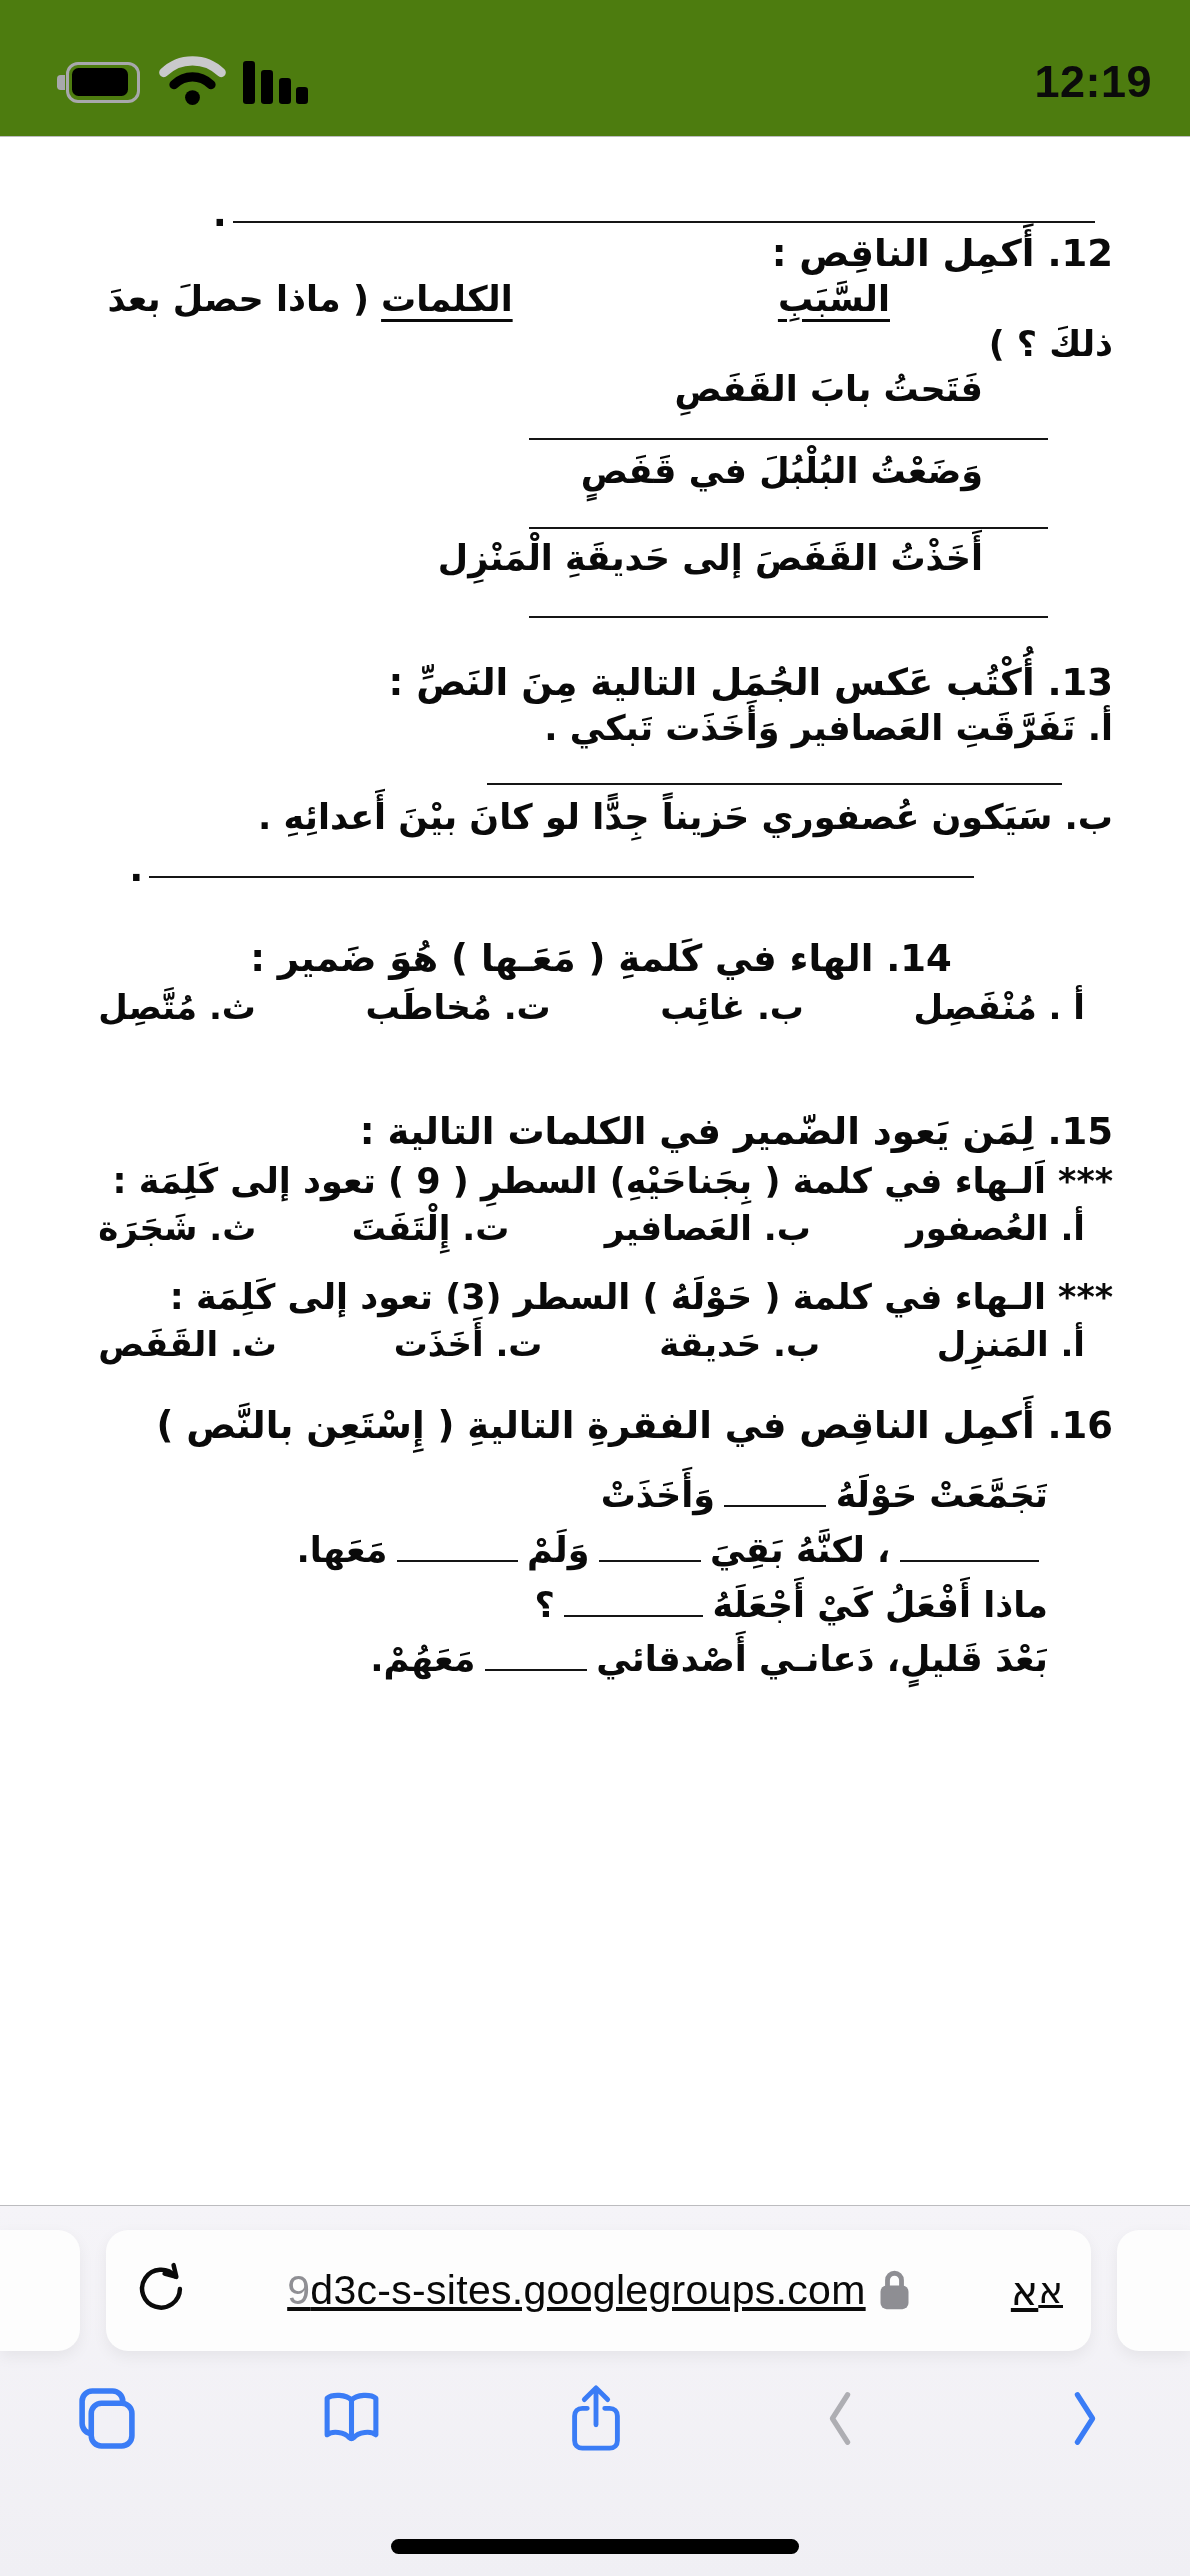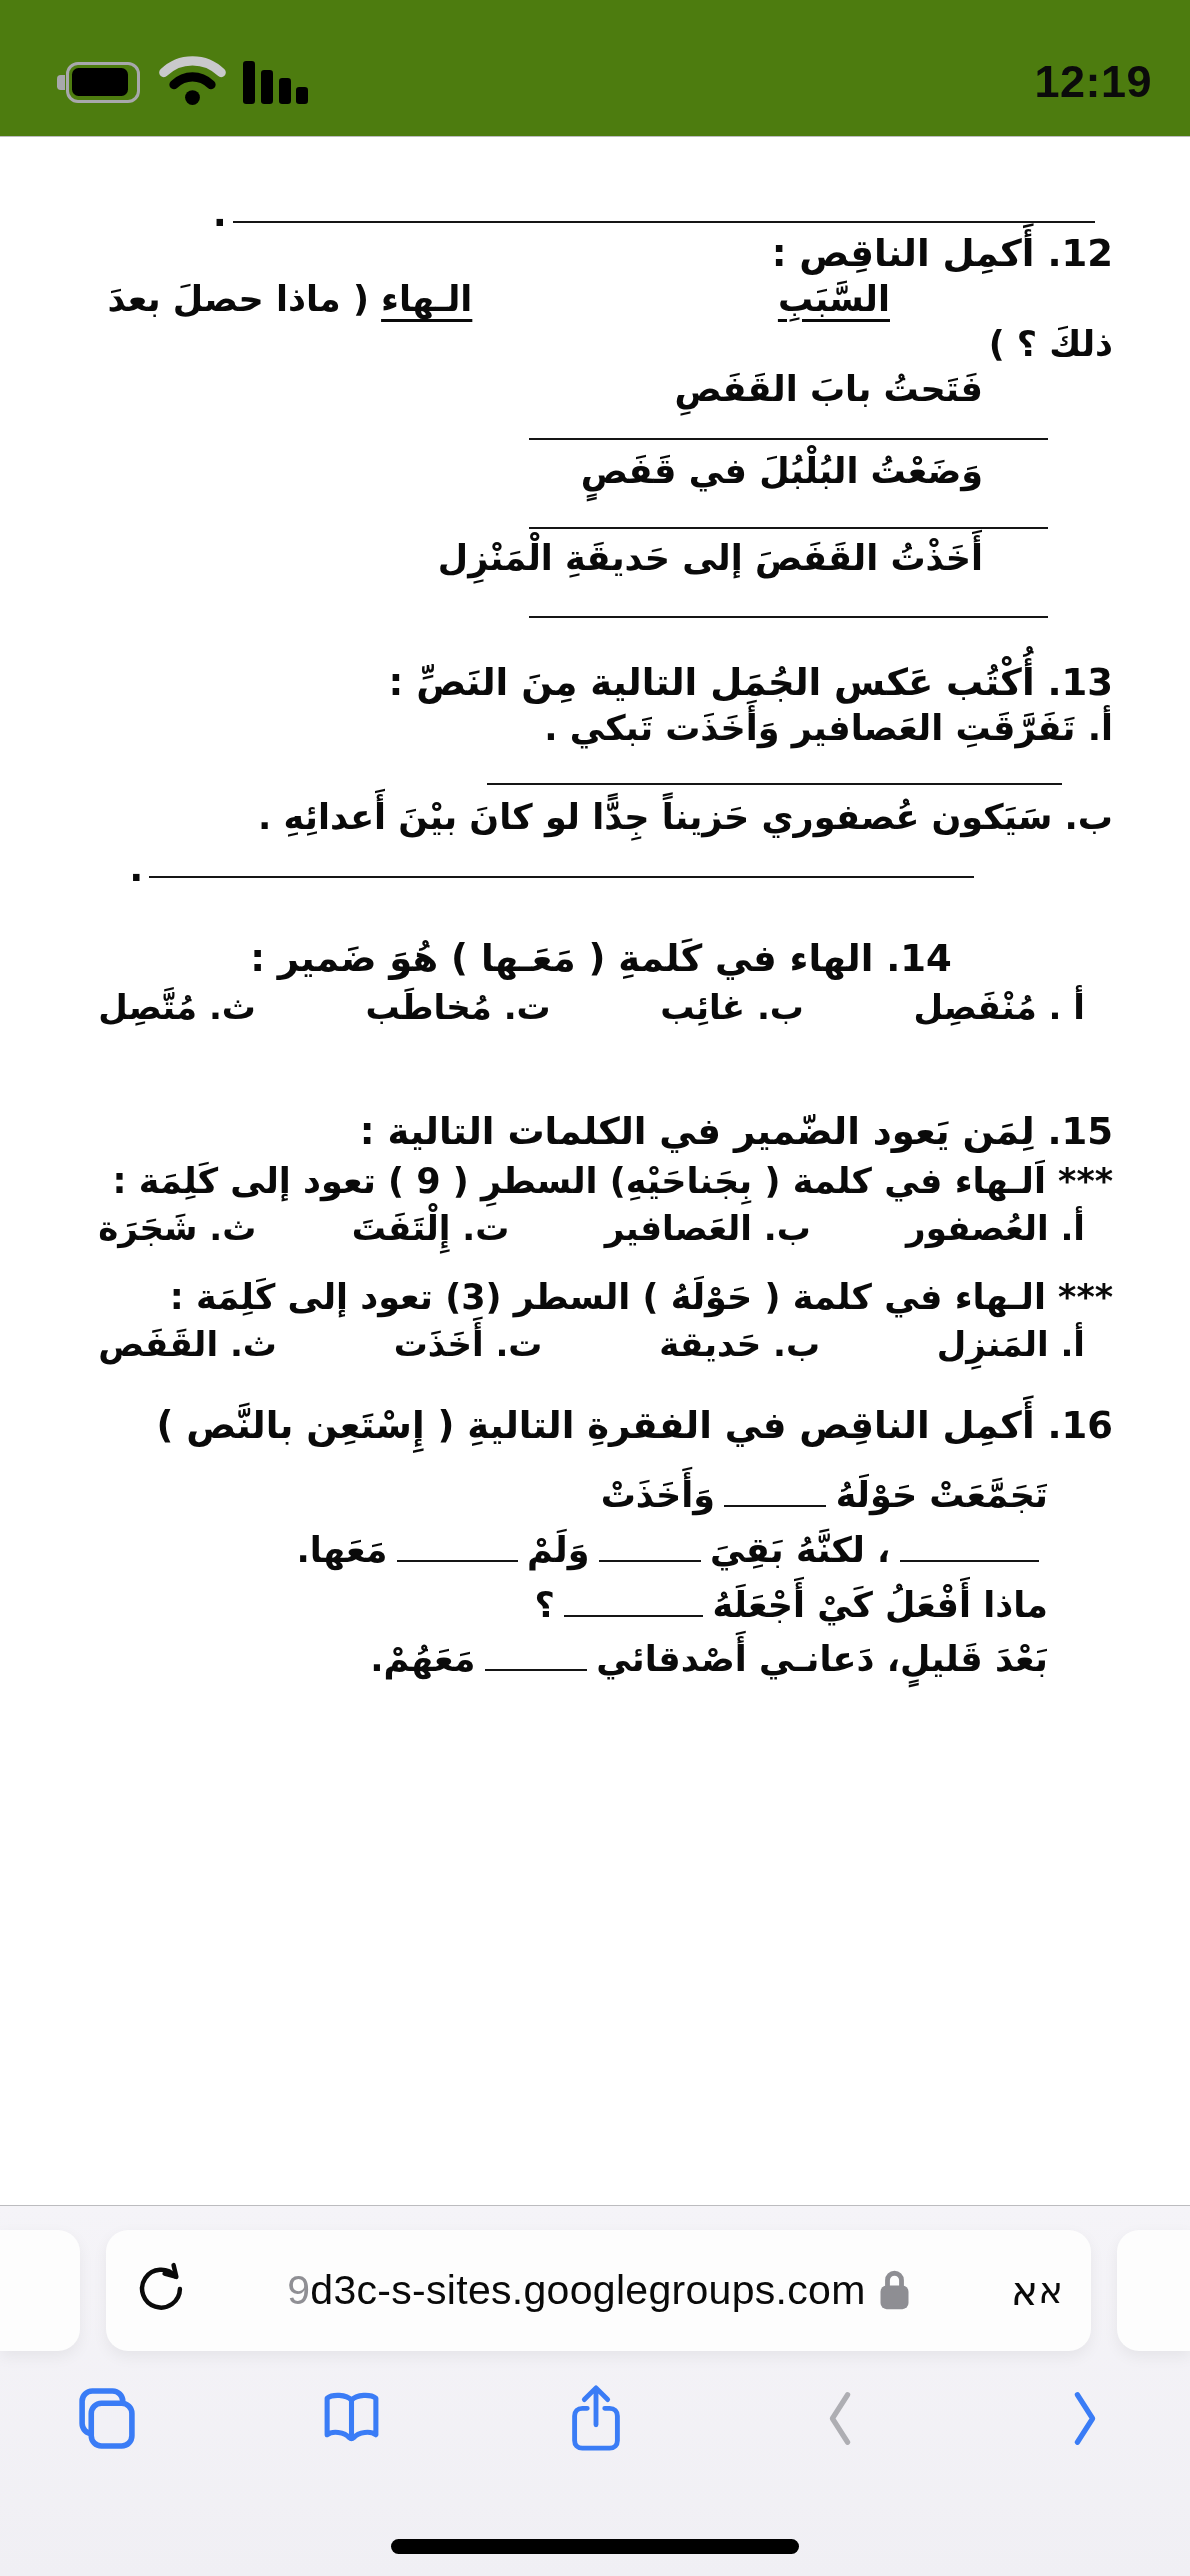--- a/index.html
+++ b/index.html
@@ -47,21 +47,21 @@
   .ul-q13a{margin-inline-start:51px; width:575px;}
   .ul-q13b{margin-inline-start:139px; width:825px;}
   .q16-block{margin-inline-start:65px; margin-top:24px;}
   .q16-block > div{margin-top:9.3px; line-height:1.3;}
   
   .chrome{
     position:absolute; left:0; bottom:0; width:100%; height:371px; box-sizing:border-box;
     background:linear-gradient(#f5f4f8,#f0eff4);
     border-top:1.9px solid #bcbcbf;
   }
-  .url-row{display:flex; align-items:center; gap:26px; margin-top:24px; height:121px;}
+  .url-row{display:flex; align-items:center; gap:26px; margin-top:24px; height:121px;text-decoration:underline;}
   .stub{height:121px; background:#fdfdfd; box-shadow:0 5.6px 15px rgba(0,0,0,0.06);}
   .stub.left{width:80px; border-radius:0 22px 22px 0;}
   .stub.right{width:74px; border-radius:22px 0 0 22px;}
   .url-capsule{
     flex:1; height:121px; background:#fdfdfd; border-radius:22px;
     display:flex; align-items:center; direction:ltr; padding:0 28px; box-sizing:border-box;
     box-shadow:0 5.6px 15px rgba(0,0,0,0.06);
   }
   .url-center{flex:1; display:flex; align-items:center; justify-content:center; gap:11px;}
   .url-text{font-family:"Liberation Sans", sans-serif; font-size:41px; color:#0a0a0a; letter-spacing:0.3px;}
@@ -105,21 +105,21 @@
 
     <div class="rule-row mt56">
       <div class="rule ul-q11"></div>
       <span class="dot">.</span>
     </div>
 
     <div class="q-head mt8">12. أَكمِل الناقِص :</div>
     <div class="sabab-row">
       <span class="u">السَّبَبِ</span>
       <span>
-        <span class="u">الـهاء</span>
+        <span class="u">الكلمات</span>
         <span>( ماذا حصلَ بعدَ</span>
       </span>
     </div>
     <div>ذلكَ ؟ )</div>
     <div class="indent140">فَتَحتُ بابَ القَفَصِ</div>
     <div class="rule ul-q12 mt28"></div>
     <div class="indent140 mt10">وَضَعْتُ البُلْبُلَ في قَفَصٍ</div>
     <div class="rule ul-q12 mt36"></div>
     <div class="indent140 mt8">أَخَذْتُ القَفَصَ إلى حَديقَةِ الْمَنْزِل</div>
     <div class="rule ul-q12 mt38"></div>

